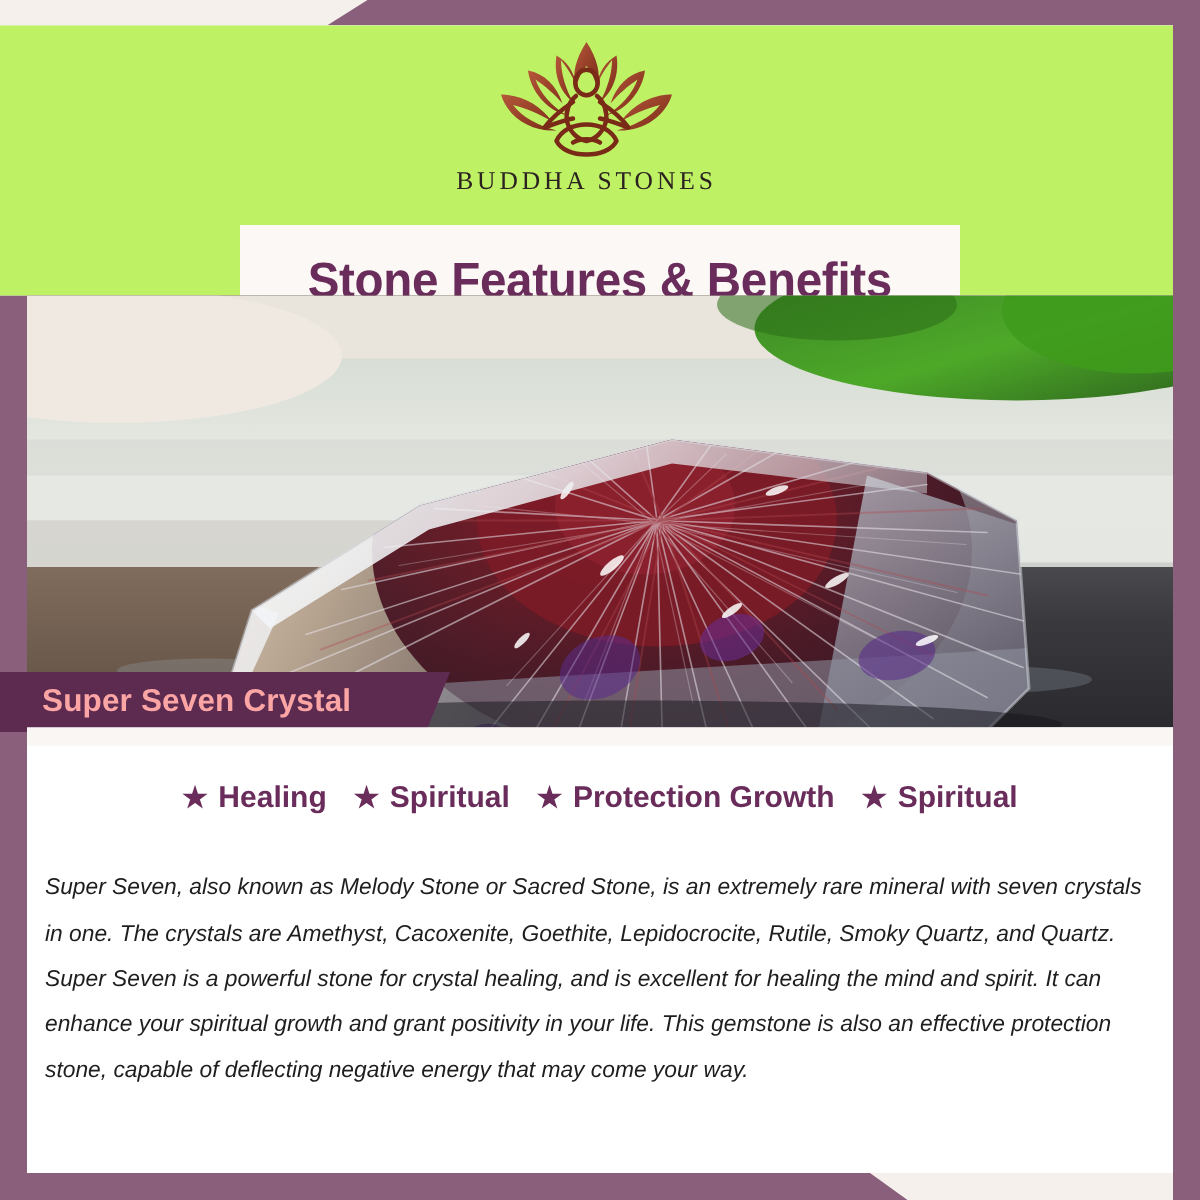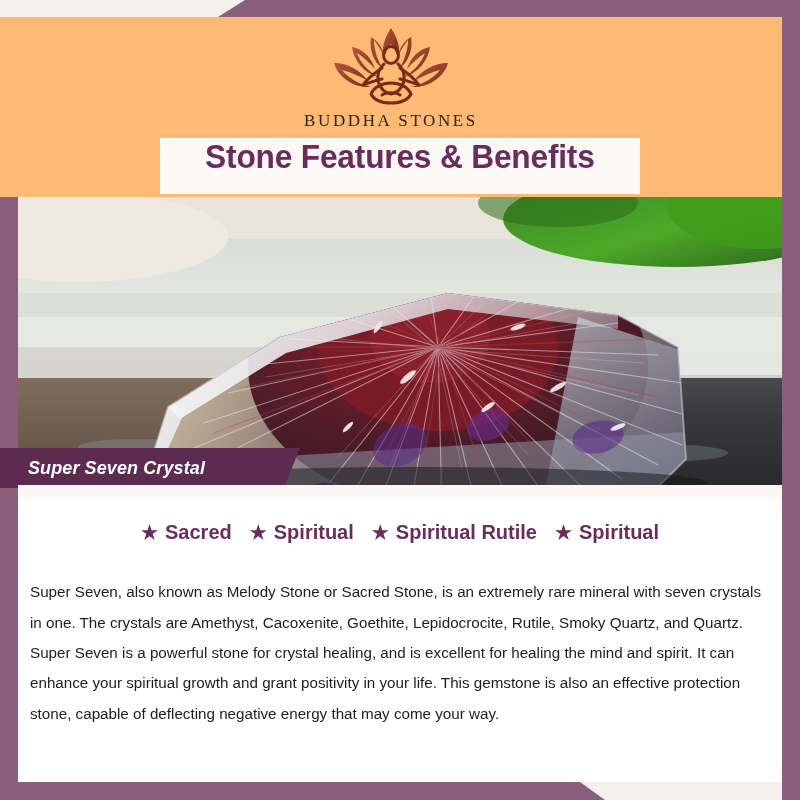--- a/index.html
+++ b/index.html
@@ -55,21 +55,21 @@
     clip-path: polygon(0 0, 580px 0, 100% 100%, 0 100%);
   }
 
   
   .header {
     position: absolute;
     top: 17px;
     left: 0;
     width: 782px;
     height: 180px;
-    background: #fdba74;
+    background: #bef264;
     display: flex;
     flex-direction: column;
     align-items: center;
   }
 
   .logo-wrap {
     margin-top: 6px;
     width: 190px;
     display: flex;
     flex-direction: column;
@@ -85,27 +85,27 @@
     font-family: "Liberation Serif", serif;
     font-size: 17px;
     letter-spacing: 2.6px;
     color: #2c2220;
     font-weight: 400;
     white-space: nowrap;
   }
 
   .title-band {
     position: absolute;
-    top: 121px;
+    top: 133px;
     left: 160px;
     width: 480px;
     height: 56px;
     background: #fbf8f5;
     display: flex;
-    align-items: flex-start;
+    align-items: flex-end;
     justify-content: center;
   }
   .title-band h1 {
     margin: 0;
     font-family: "Liberation Sans", sans-serif;
     font-weight: 700;
     font-size: 33px;
     letter-spacing: -0.2px;
     color: #6a2d5b;
     white-space: nowrap;
@@ -131,26 +131,25 @@
     left: 0;
     width: 300px;
     height: 40px;
     background: #5d2a50;
     clip-path: polygon(0 0, 100% 0, 284px 100%, 0 100%);
     display: flex;
     align-items: center;
   }
   .name-ribbon span {
     margin-left: 28px;
-    color: #ffffff;
-    font-size: 18px;
+    color: #fca5a5;
+    font-size: 21px;
     font-weight: 700;
     letter-spacing: 0.1px;
     white-space: nowrap;
-    font-style: italic;
   }
 
   
   .body-panel {
     position: absolute;
     top: 485px;
     left: 18px;
     width: 764px;
     height: 297px;
     background: #ffffff;
@@ -193,20 +192,21 @@
   .paragraph {
     position: absolute;
     top: 77px;
     left: 12px;
     width: 740px;
     font-size: 15.2px;
     line-height: 2.0;
     color: #1e1e1e;
     text-align: left;
     font-weight: 400;
+    font-style: italic;
   }
 </style>
 </head>
 <body>
 
 <div id="poster">
 
   <div class="frame-top"></div>
   <div class="frame-right"></div>
   <div class="frame-left"></div>
@@ -449,29 +449,29 @@
 
   <div class="name-ribbon">
     <span>Super Seven Crystal</span>
   </div>
 
   <div class="body-panel">
 
     <div class="benefits">
       <span class="benefit">
         <span class="star">★</span>
-        <span>Sacred</span>
+        <span>Healing</span>
       </span>
       <span class="benefit">
         <span class="star">★</span>
         <span>Spiritual</span>
       </span>
       <span class="benefit">
         <span class="star">★</span>
-        <span>Spiritual Rutile</span>
+        <span>Protection Growth</span>
       </span>
       <span class="benefit">
         <span class="star">★</span>
         <span>Spiritual</span>
       </span>
     </div>
 
     <p class="paragraph">Super Seven, also known as Melody Stone or Sacred Stone, is an extremely rare mineral with seven crystals in one. The crystals are Amethyst, Cacoxenite, Goethite, Lepidocrocite, Rutile, Smoky Quartz, and Quartz. Super Seven is a powerful stone for crystal healing, and is excellent for healing the mind and spirit. It can enhance your spiritual growth and grant positivity in your life. This gemstone is also an effective protection stone, capable of deflecting negative energy that may come your way.</p>
   </div>
 

